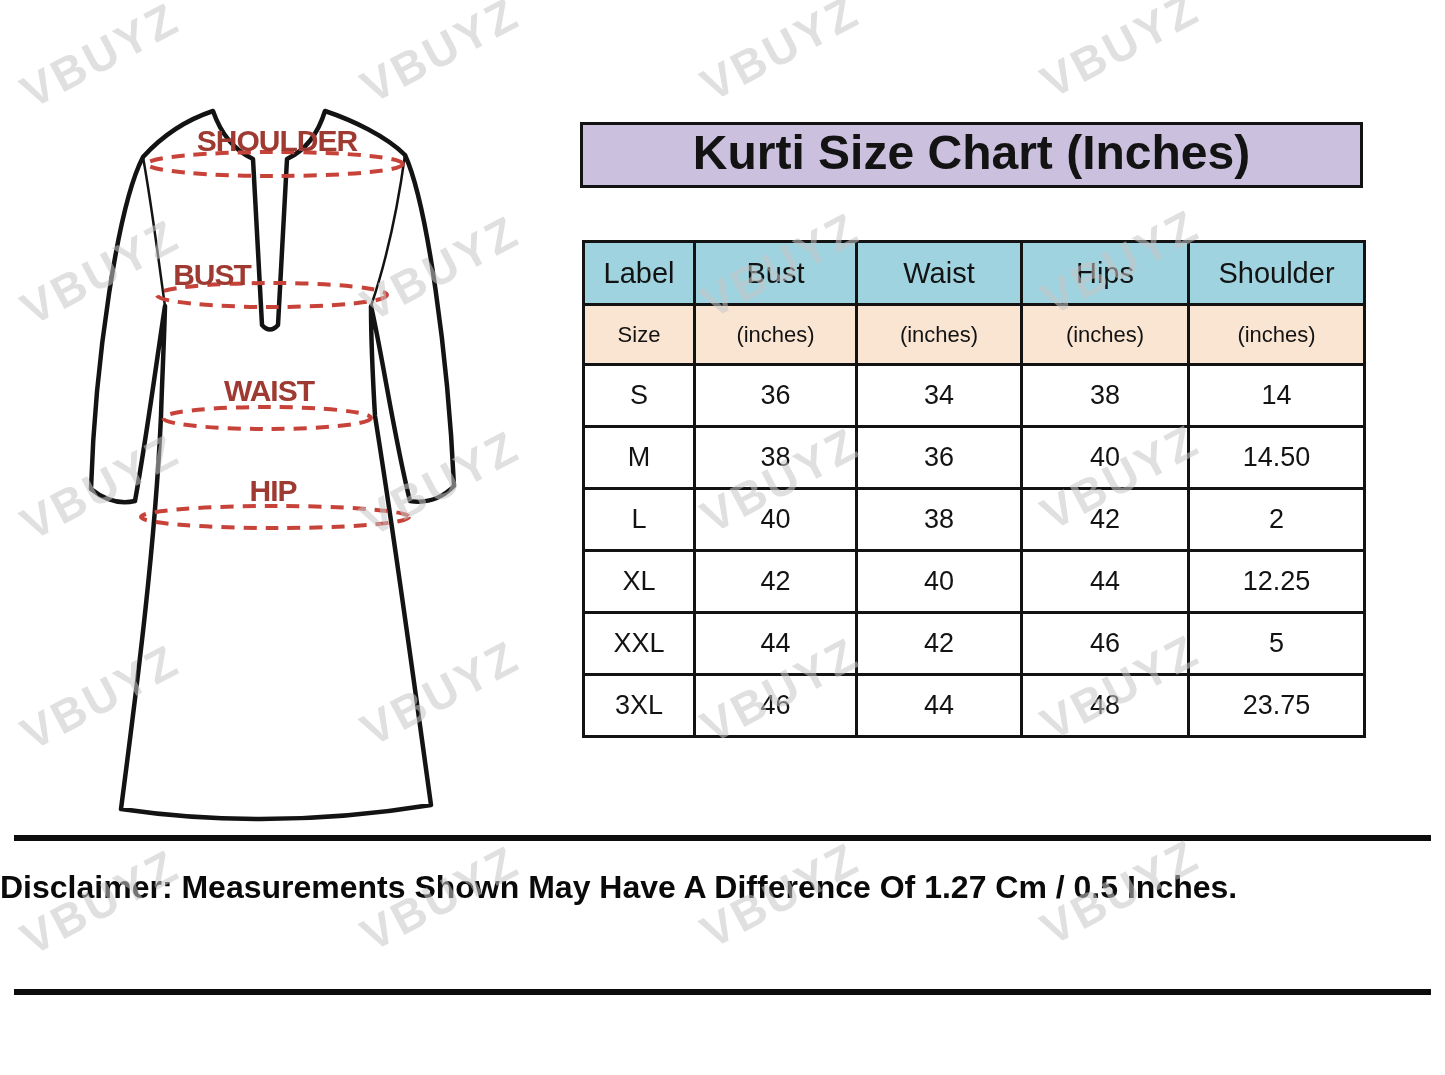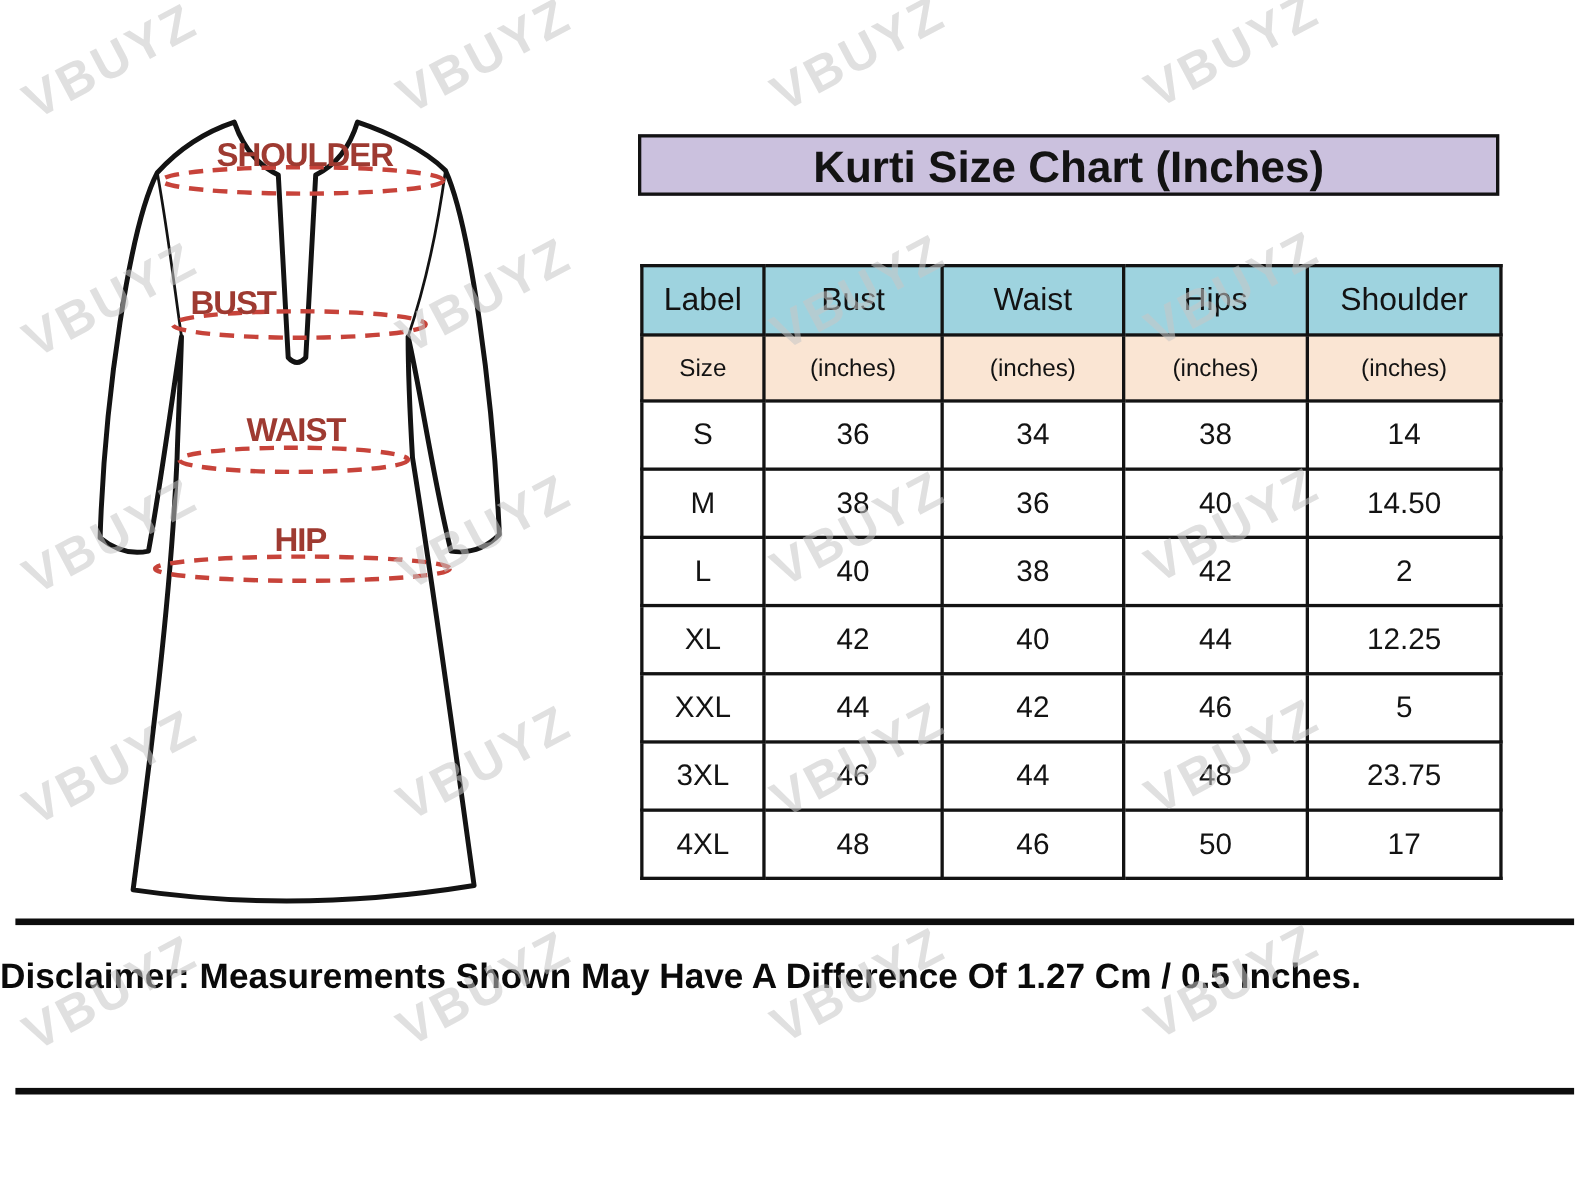--- a/index.html
+++ b/index.html
@@ -15,24 +15,24 @@
     white-space:nowrap;
   }
   
   .figure{position:absolute;left:85px;top:93px;width:380px;height:740px;z-index:10;}
   .kurti-outline{fill:#ffffff;stroke:var(--ink,#131313);stroke-width:4.5;stroke-linejoin:round;stroke-linecap:round;}
   .seam{fill:none;stroke:var(--ink,#131313);stroke-width:2.5;}
   .dash-ellipse{fill:none;stroke:var(--dash-red,#c7433a);stroke-width:4;stroke-dasharray:13 9;}
   .meas-label{fill:var(--label-red,#9e3a31);font-weight:bold;font-size:30px;letter-spacing:-1px;text-anchor:middle;font-family:"Liberation Sans","DejaVu Sans",sans-serif;}
   
   .title-box{
-    position:absolute;left:580px;top:122px;width:783px;height:56px;box-sizing:border-box;
+    position:absolute;left:580px;top:122px;width:783px;height:66px;box-sizing:border-box;
     background:var(--title-bg,#cbc1de);border:3px solid var(--ink,#131313);
-    display:flex;align-items:flex-end;justify-content:center;
-    font-size:40px;font-weight:bold;z-index:10;
+    display:flex;align-items:flex-start;justify-content:center;
+    font-size:48px;font-weight:bold;z-index:10;
   }
   
   .size-table{
     position:absolute;left:582px;top:240px;width:781px;z-index:10;
     border-collapse:collapse;table-layout:fixed;
   }
   .size-table td{
     border:3px solid var(--ink,#131313);text-align:center;vertical-align:middle;
     font-weight:normal;padding:0;
   }
@@ -151,27 +151,20 @@
         <td>46</td>
         <td>5</td>
       </tr>
       <tr class="r-data">
         <td>3XL</td>
         <td>46</td>
         <td>44</td>
         <td>48</td>
         <td>23.75</td>
       </tr>
-      <tr class="r-data">
-        <td>4XL</td>
-        <td>48</td>
-        <td>46</td>
-        <td>50</td>
-        <td>17</td>
-      </tr>
     </tbody>
   </table>
 
   <div class="rule rule-top"></div>
   <div class="disclaimer">
     <div>Disclaimer: Measurements Shown May Have A Difference Of 1.27 Cm / 0.5 Inches.</div>
   </div>
   <div class="rule rule-bottom"></div>
 
   <div class="wm-layer" id="wm-layer">

